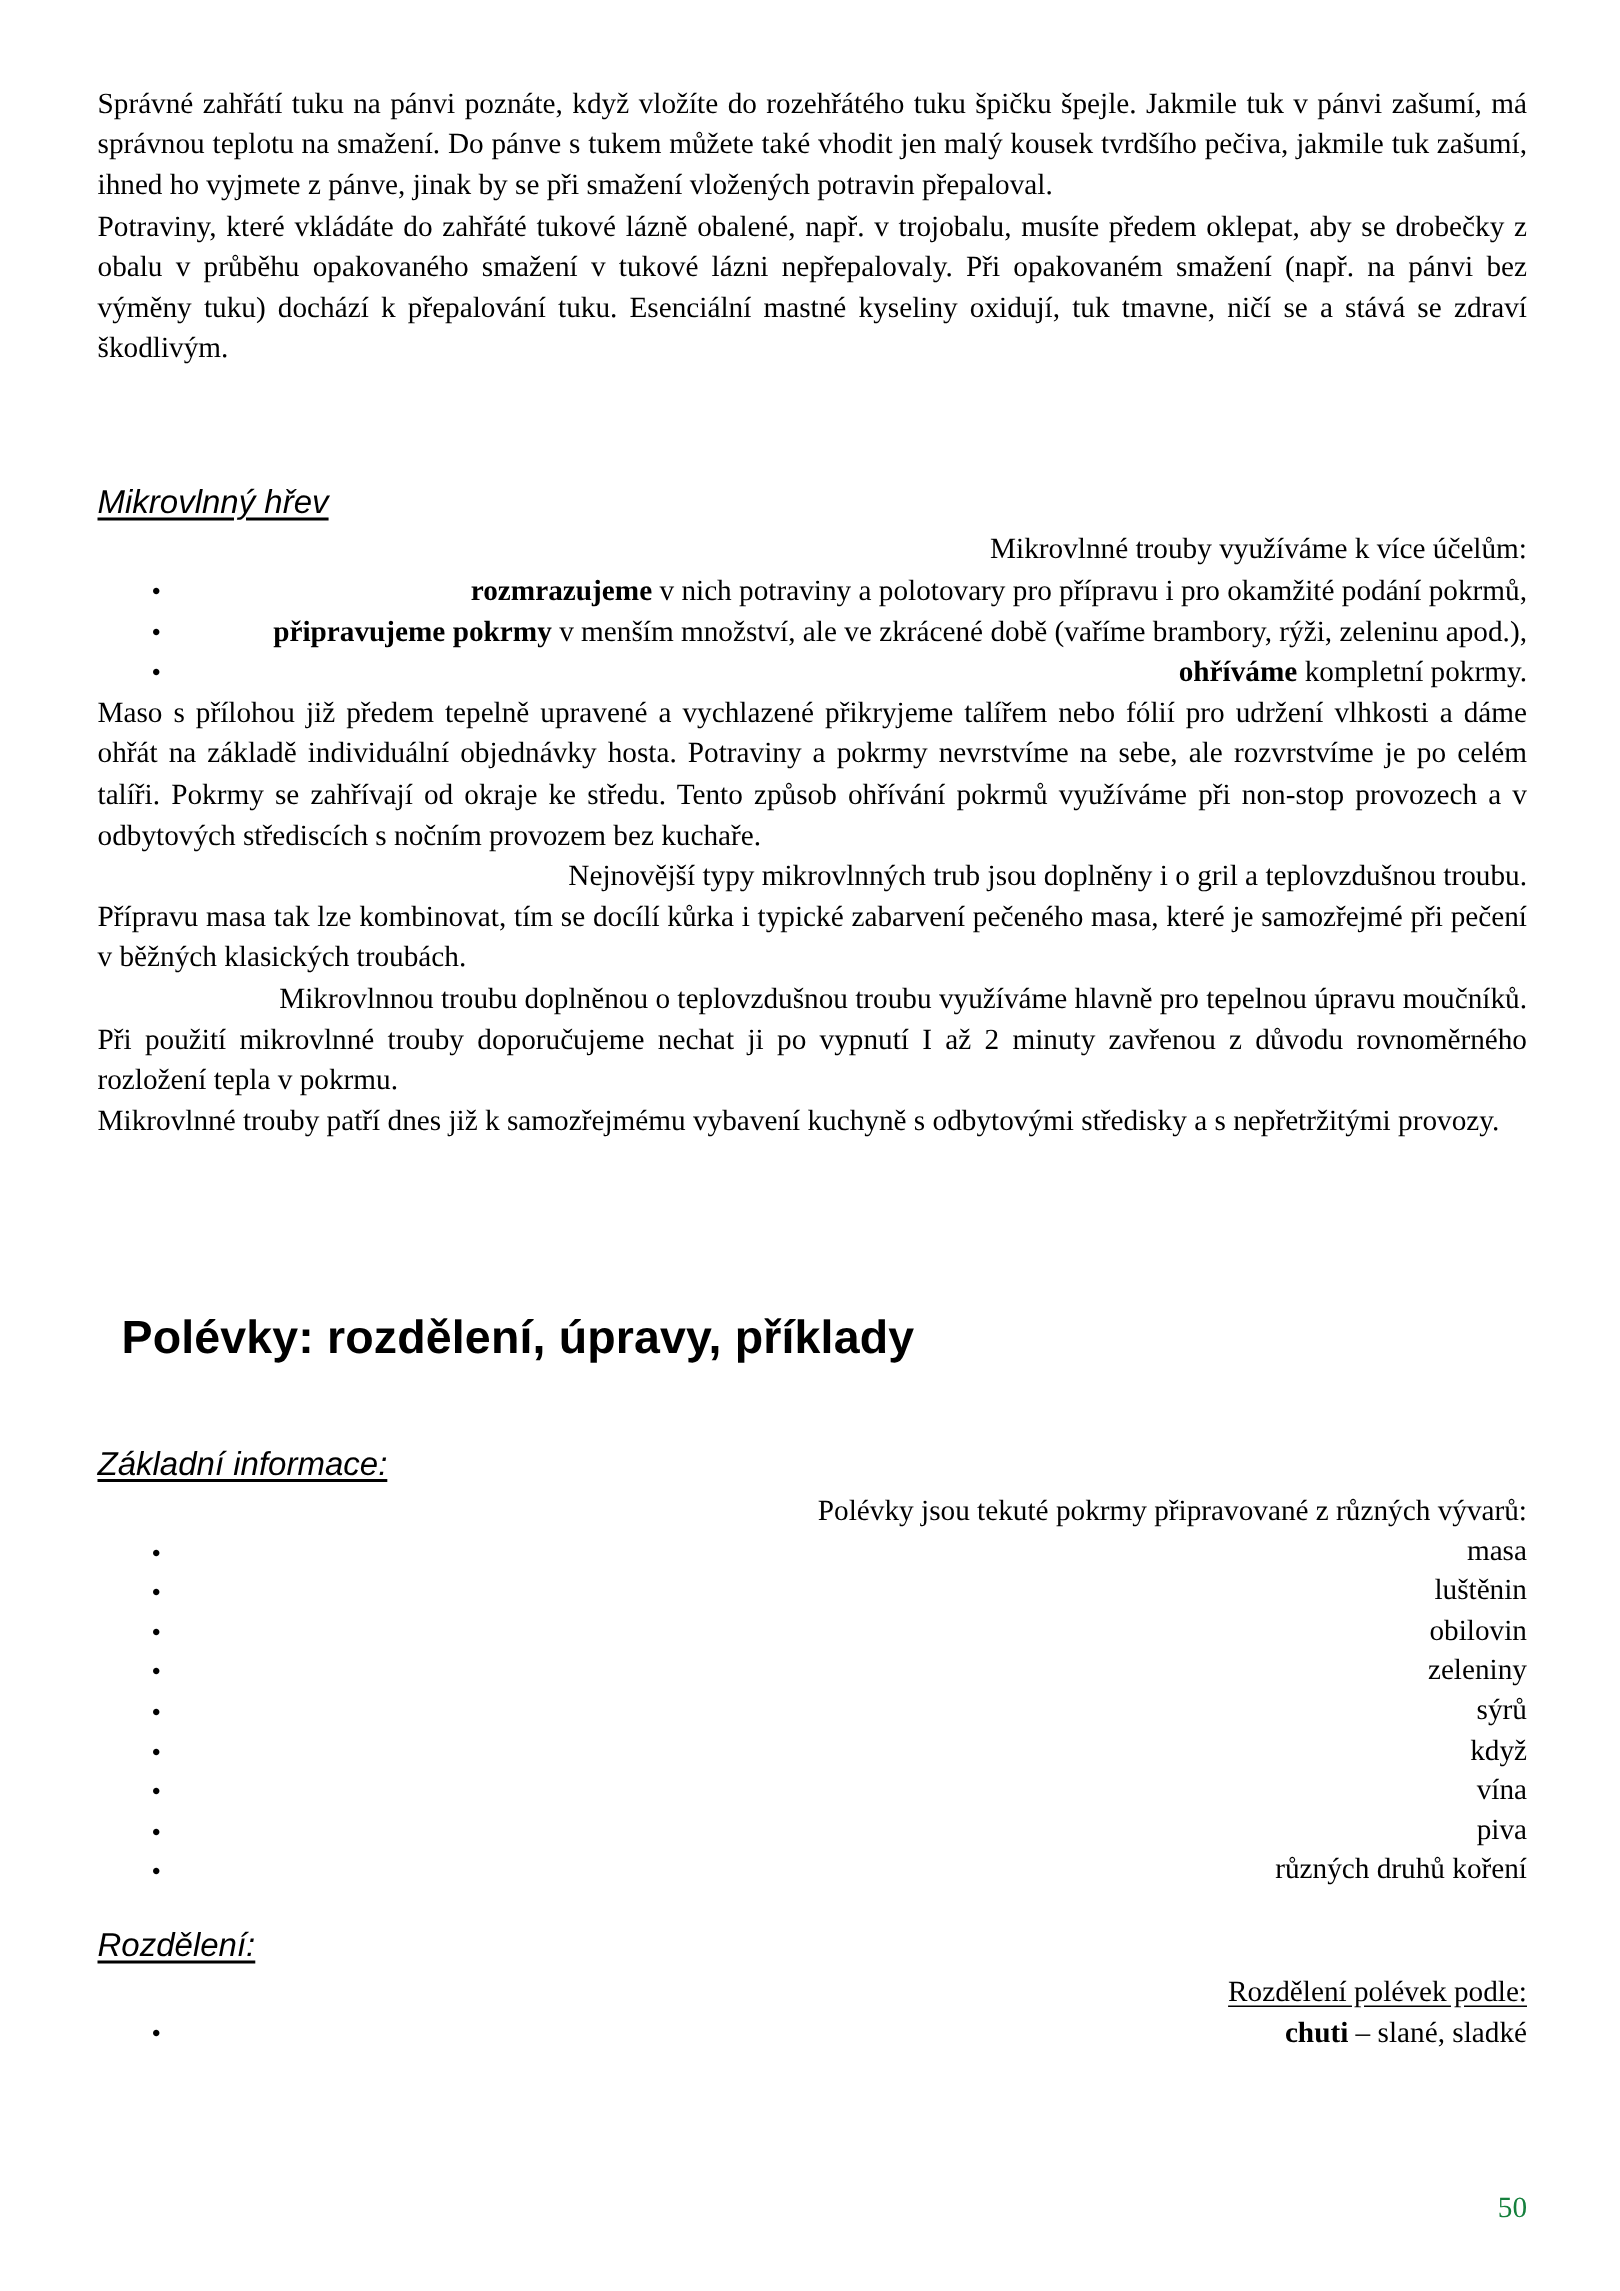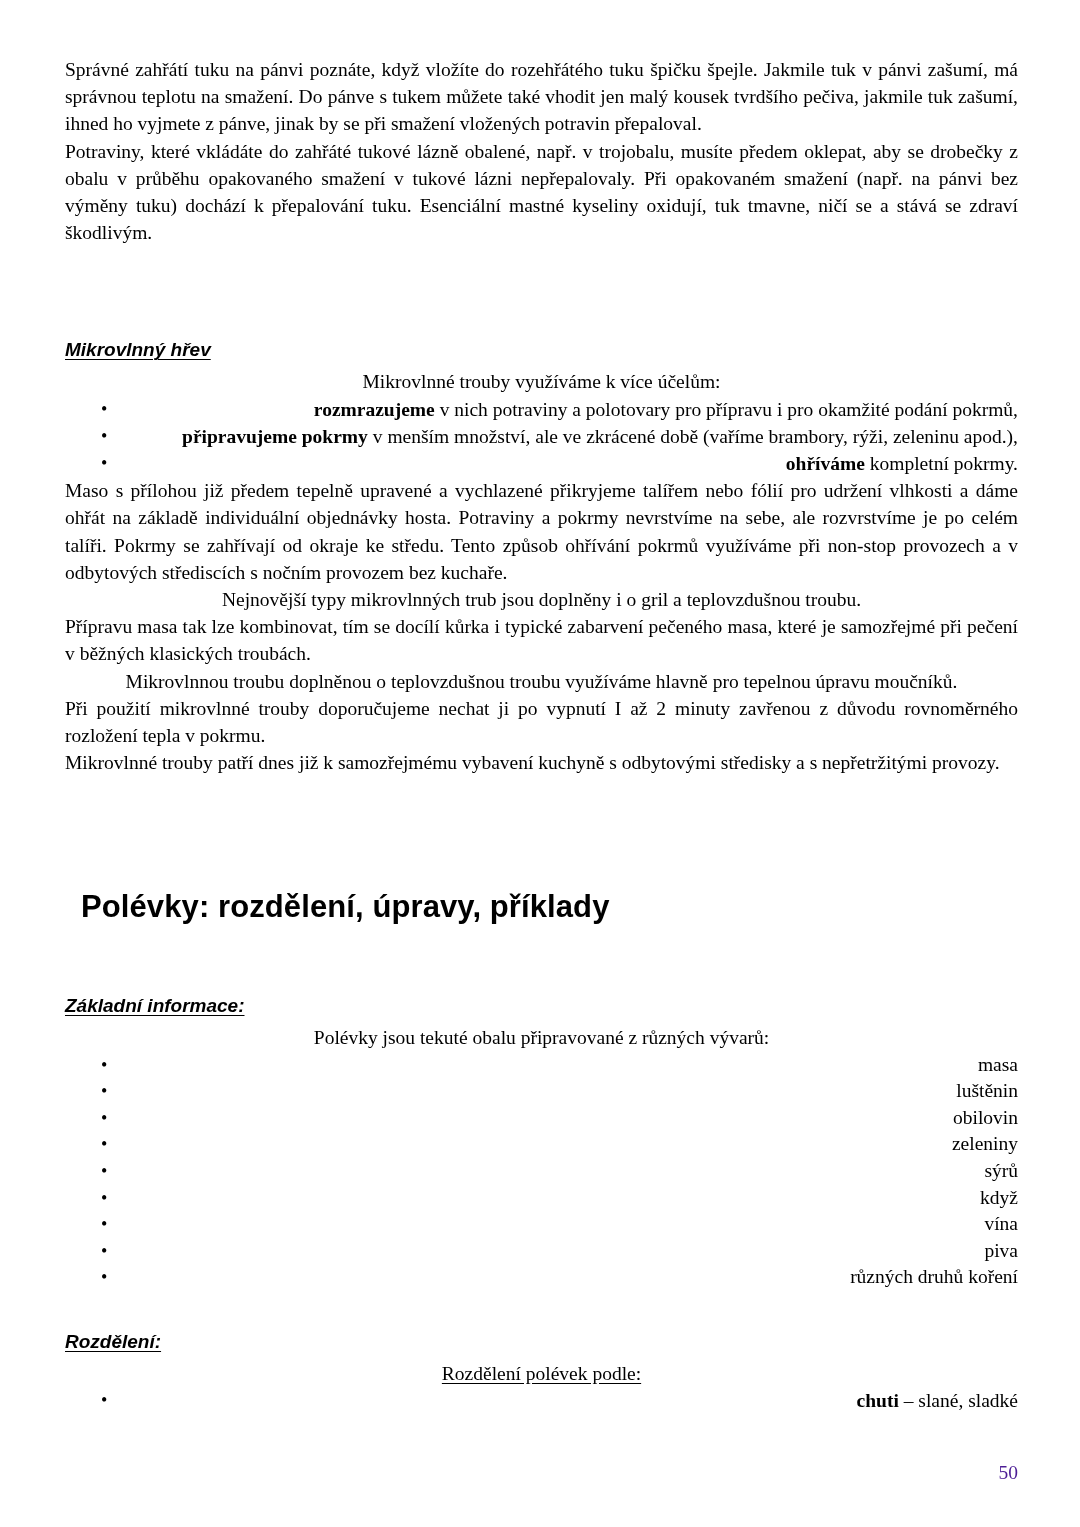--- a/index.html
+++ b/index.html
@@ -32,33 +32,33 @@
     margin: 0;
     font-family: "Liberation Serif", "DejaVu Serif", serif;
     font-size: 19.5px;
     line-height: 27.2px;
     text-align: justify;
     text-justify: inter-word;
     hyphens: none;
   }
 
   p.body.nojust {
-    text-align: center;
+    text-align: right;
   }
 
   
   .gap-xl { height: 74px; }
   .gap-title-top { height: 96px; }
 
   
   h2.subhead {
-    margin: 16px 0 4px 0;
+    margin: 1px 0 4px 0;
     font-family: "Liberation Sans", "DejaVu Sans", sans-serif;
-    font-size: 19px;
-    font-weight: bold;
+    font-size: 22px;
+    font-weight: normal;
     font-style: italic;
     line-height: 28px;
     text-decoration: underline;
     text-underline-offset: 3px;
     display: inline-block;
   }
 
   h1.maintitle {
     margin: 16px;
     font-family: "Liberation Sans", "DejaVu Sans", sans-serif;
@@ -110,21 +110,21 @@
   b, strong { font-weight: bold; }
 
   
   .pagenum {
     position: absolute;
     right: 62px;
     bottom: 42px;
     font-family: "Liberation Serif", "DejaVu Serif", serif;
     font-size: 19.5px;
     line-height: 24px;
-    color: #4c1d95;
+    color: #15803d;
   }
 </style>
 </head>
 <body>
 
 <div class="page">
   <div class="content">
 
     <p class="body">Správné zahřátí tuku na pánvi poznáte, když vložíte do rozehřátého tuku špičku špejle. Jakmile tuk v pánvi zašumí, má správnou teplotu na smažení. Do pánve s tukem můžete také vhodit jen malý kousek tvrdšího pečiva, jakmile tuk zašumí, ihned ho vyjmete z pánve, jinak by se při smažení vložených potravin přepaloval.</p>
     <p class="body">Potraviny, které vkládáte do zahřáté tukové lázně obalené, např. v trojobalu, musíte předem oklepat, aby se drobečky z obalu v průběhu opakovaného smažení v tukové lázni nepřepalovaly. Při opakovaném smažení (např. na pánvi bez výměny tuku) dochází k přepalování tuku. Esenciální mastné kyseliny oxidují, tuk tmavne, ničí se a stává se zdraví škodlivým.</p>
@@ -159,21 +159,21 @@
     <div class="gap-title-top"></div>
 
     <h1 class="maintitle">Polévky: rozdělení, úpravy, příklady</h1>
 
     <div style="height:34px"></div>
 
     <div>
       <h2 class="subhead">Základní informace:</h2>
     </div>
 
-    <p class="body nojust">Polévky jsou tekuté obalu připravované z různých vývarů:</p>
+    <p class="body nojust">Polévky jsou tekuté pokrmy připravované z různých vývarů:</p>
 
     <ul class="bullets tight">
       <li>masa</li>
       <li>luštěnin</li>
       <li>obilovin</li>
       <li>zeleniny</li>
       <li>sýrů</li>
       <li>když</li>
       <li>vína</li>
       <li>piva</li>

